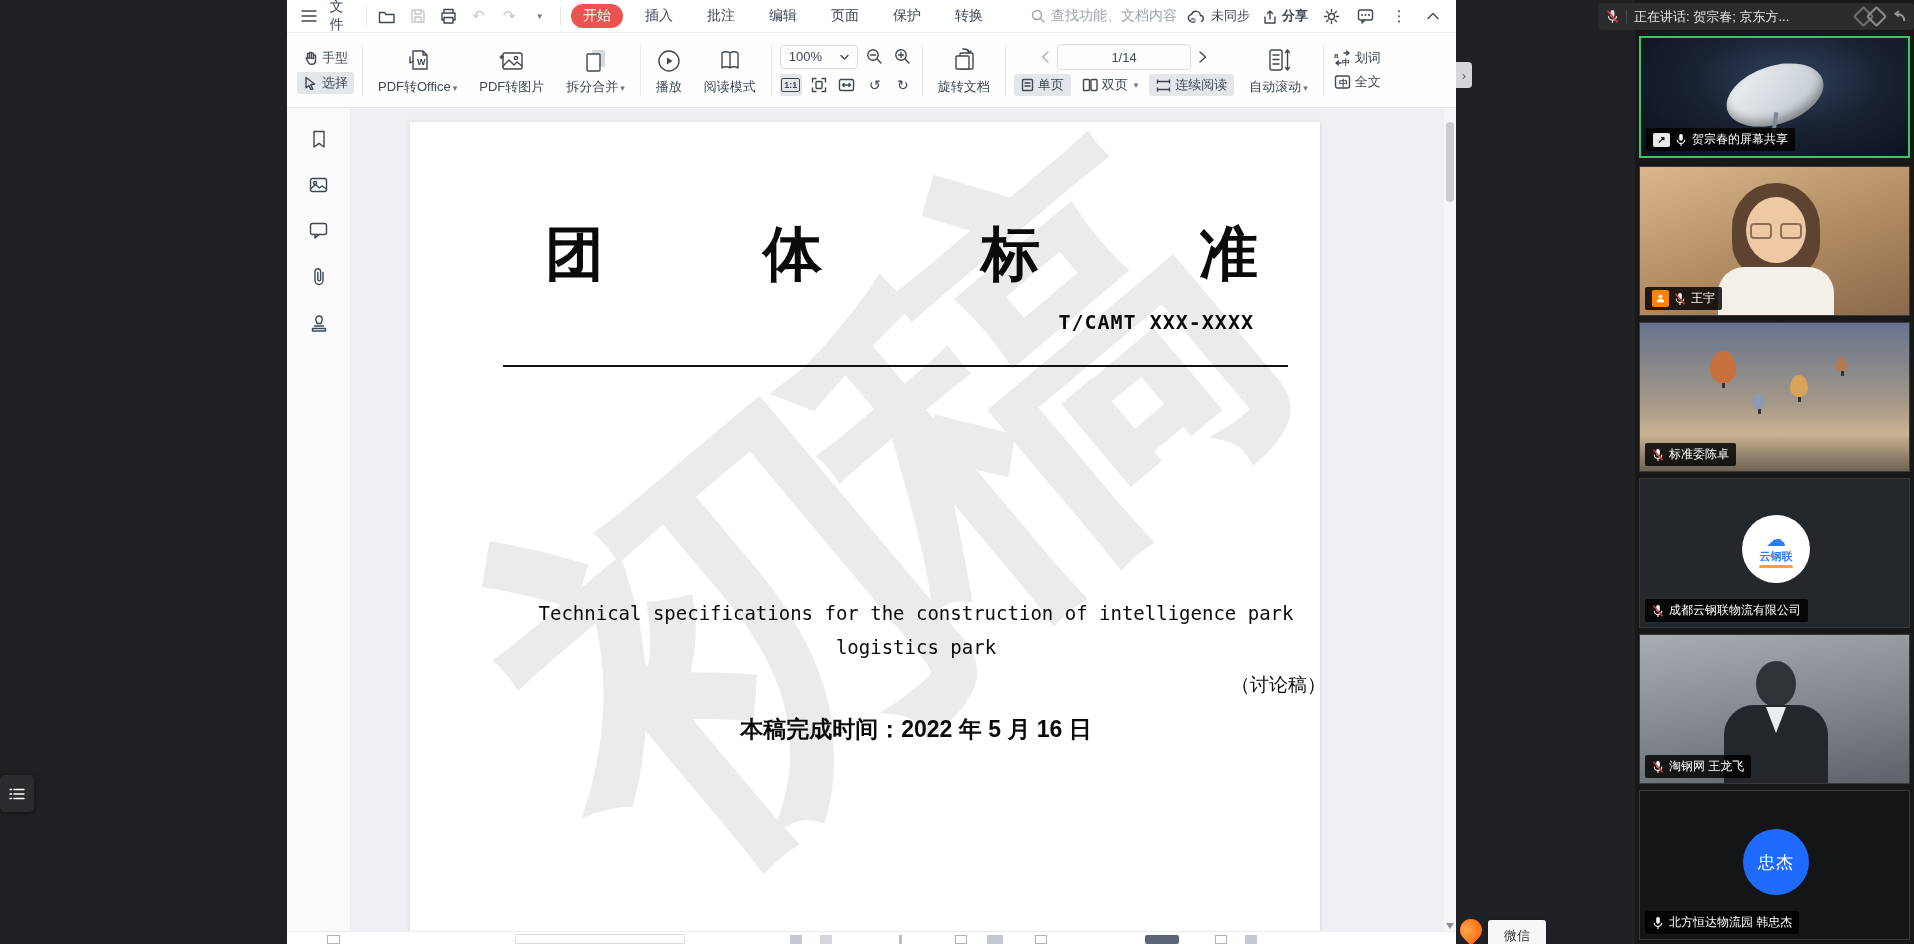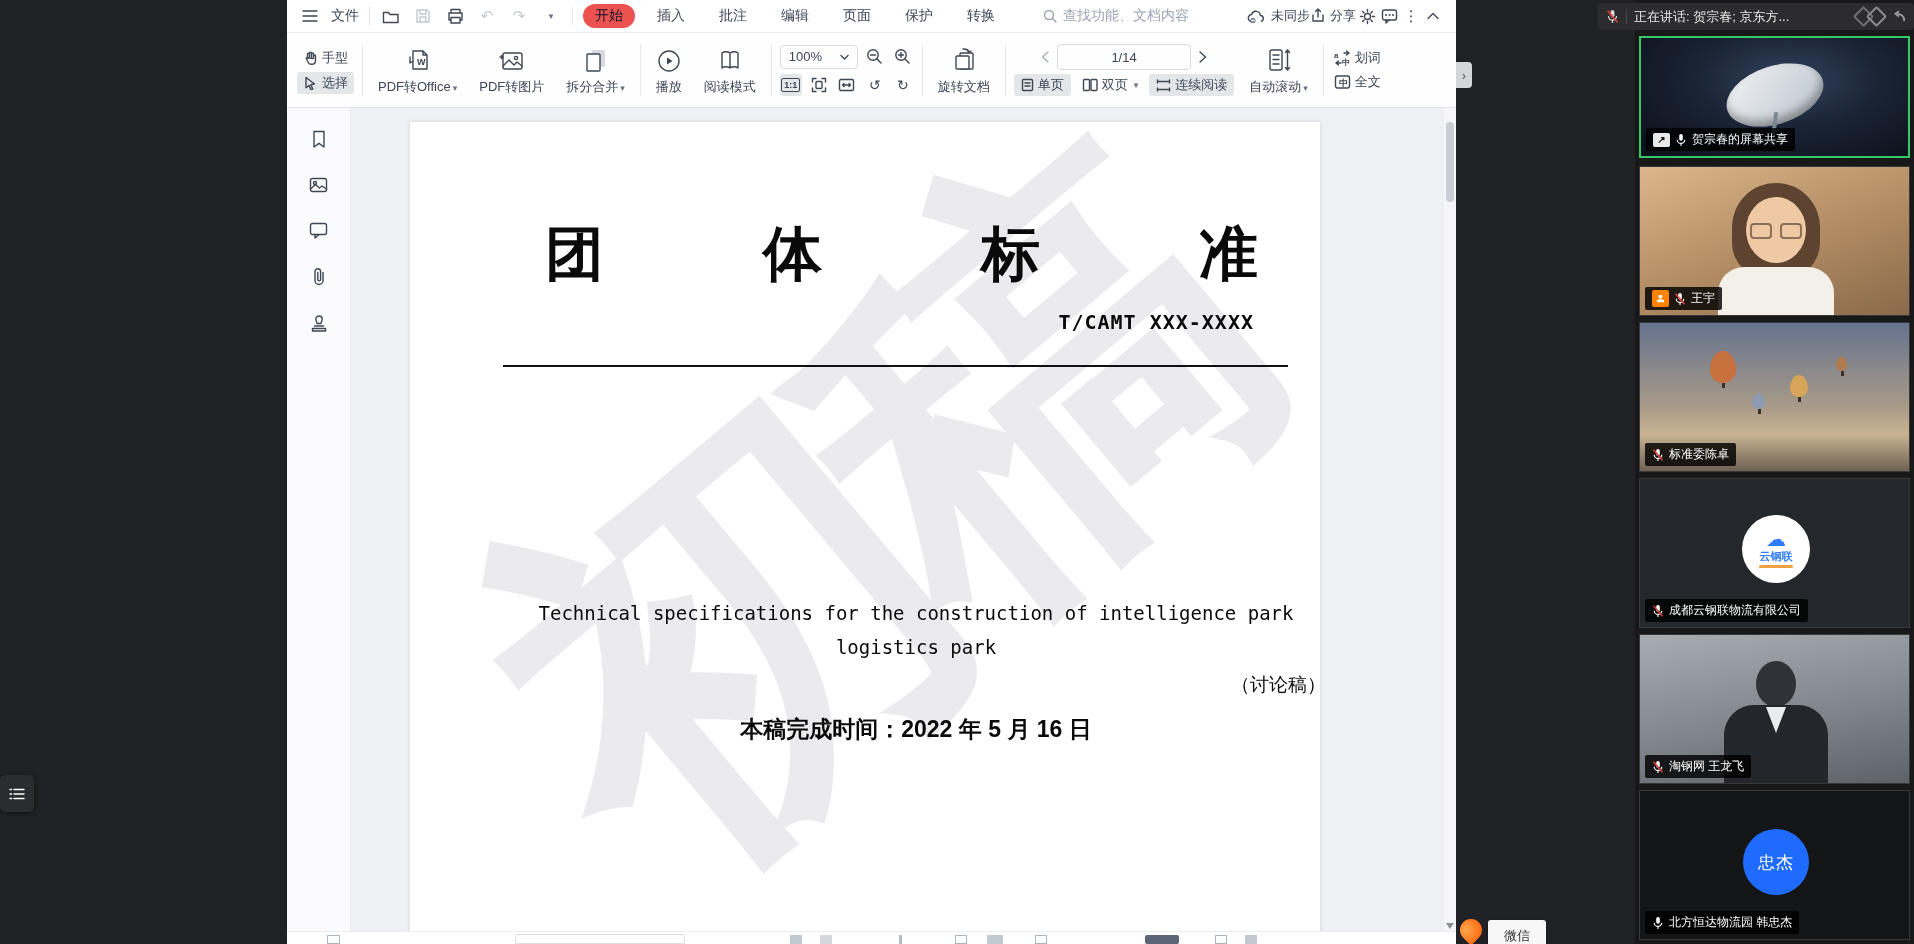--- a/index.html
+++ b/index.html
@@ -8,23 +8,23 @@
   svg.s{stroke:#3f4752;fill:none;stroke-width:1.4;stroke-linecap:round;stroke-linejoin:round;}
   svg.dis{stroke:#c3c8d0;}
   svg.wht{stroke:#fff;}
   
   .pdf-window{position:absolute;left:287px;top:0;width:1169px;height:944px;background:#fff;overflow:hidden;}
   .menubar{position:absolute;left:0;top:0;right:0;height:33px;display:flex;align-items:center;
            padding:0 12px;box-sizing:border-box;border-bottom:1px solid #ededf0;font-size:14px;gap:10px;background:#fff;}
   .vdiv{width:1px;height:18px;background:#e3e5e9;}
   .menu-ic{display:inline-flex;align-items:center;justify-content:center;width:22px;height:22px;}
   .tab{padding:3px 12px;border-radius:14px;white-space:nowrap;cursor:default;}
-  .tab.active{background:#ec5350;color:#0f172a;}
+  .tab.active{background:#ec5350;color:#ffffff;}
   .searchbox{display:flex;align-items:center;gap:6px;color:#9aa3b0;font-size:14px;margin-left:26px;white-space:nowrap;}
-  .mb-right{margin-left:auto;display:flex;align-items:center;white-space:nowrap;}
+  .mb-right{margin-left:auto;display:flex;align-items:center;gap:12px;white-space:nowrap;}
   .mb-right .lbl{font-size:13px;}
   
   .toolbar{position:absolute;left:0;top:33px;right:0;height:75px;background:#fefefe;
            border-bottom:1px solid #e5e7ea;display:flex;align-items:center;padding:0 6px 0 10px;box-sizing:border-box;gap:8px;}
   .tsec{display:flex;flex-direction:column;justify-content:center;gap:3px;}
   .tooldiv{width:1px;height:52px;background:#e7e9ec;}
   .smallrow{display:flex;align-items:center;gap:5px;font-size:13px;padding:2px 6px;border-radius:3px;}
   .smallrow.sel{background:#e4e7ea;}
   .bigbtn{display:flex;flex-direction:column;align-items:center;justify-content:center;gap:5px;
           font-size:13px;padding:2px 7px;white-space:nowrap;}
@@ -177,21 +177,21 @@
     </span>
     <span class="mb-right">
       <span style="display:flex;align-items:center;gap:4px;">
         <svg class="s" width="20" height="15">
             <path d="M5 12.5a3.5 3.5 0 0 1-.4-7 4.5 4.5 0 0 1 8.8 1 3 3 0 0 1 1 5.8"></path>
             <circle cx="6" cy="11.5" r="2.6" style="fill:#6b7380;stroke:none;"></circle>
             <path d="M4.8 11.5h2.4" style="stroke:#fff;"></path>
           </svg>
         <span class="lbl">未同步</span>
         </span>
-      <span style="display:flex;align-items:flex-start;gap:4px;">
+      <span style="display:flex;align-items:flex-end;gap:4px;font-weight:bold;">
         <svg class="s" width="16" height="16">
             <path d="M3 8v6h10V8 M8 10V2 M5.5 4.5 8 2l2.5 2.5"></path>
           </svg>
         <span class="lbl">分享</span>
         </span>
       <span class="menu-ic">
         <svg class="s" width="17" height="17">
             <circle cx="8.5" cy="8.5" r="3"></circle>
             <path d="M8.5 1.5v2.2M8.5 13.3v2.2M1.5 8.5h2.2M13.3 8.5h2.2M3.6 3.6l1.5 1.5M11.9 11.9l1.5 1.5M13.4 3.6l-1.5 1.5M5.1 11.9l-1.5 1.5"></path>
           </svg>

